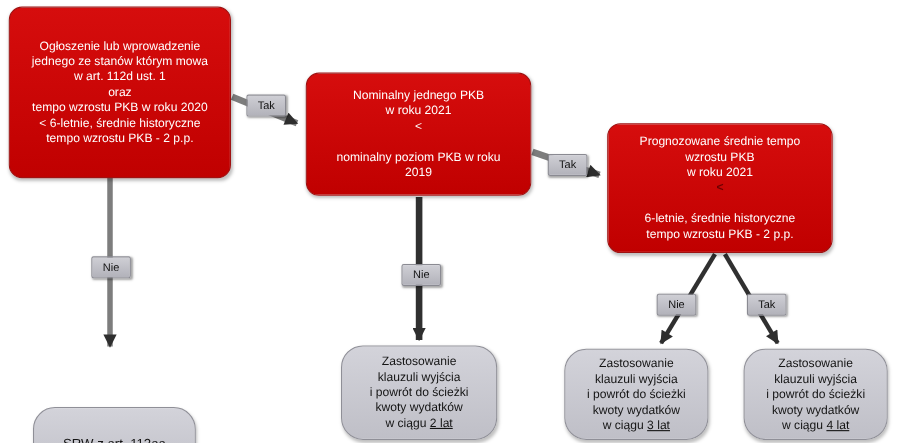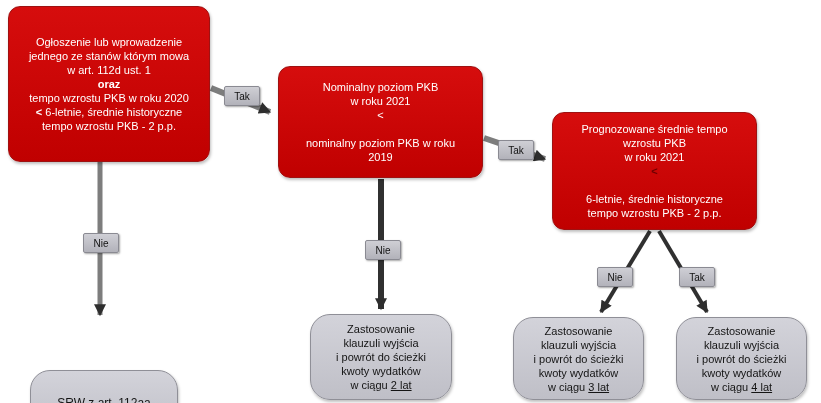--- a/index.html
+++ b/index.html
@@ -7,21 +7,21 @@
   #canvas{position:relative;width:821px;height:403px;background:#ffffff;overflow:hidden;}
   .node{position:absolute;box-sizing:border-box;display:flex;flex-direction:column;
         justify-content:center;text-align:center;}
   .node.red{background:linear-gradient(#d60d0d,#c00000);border:1px solid #9e1212;
         border-radius:12px;color:#ffffff;font-size:11px;line-height:14px;
         box-shadow:1px 2px 3px rgba(0,0,0,0.25);padding:6px 8px;}
   .node.gray{background:linear-gradient(#d3d3da,#bfbfc7);border:1px solid #8f8f97;
         border-radius:20px;color:#141414;font-size:11px;line-height:14px;
         box-shadow:1px 2px 3px rgba(0,0,0,0.25);padding:4px 6px;}
   .node.gray.big{font-size:12px;}
-  .bold{font-weight:bold;text-align:center;}
+  .bold{font-weight:normal;text-align:center;}
   .lt-dark{font-weight:bold;color:#6d0000;}
   .spacer{height:14px;}
   .chip{position:absolute;width:36px;height:20px;line-height:20px;text-align:center;
         font-size:10px;color:#111111;background:linear-gradient(#cfcfd5,#b2b2ba);
         border:1px solid #8a8a92;border-radius:2px;box-shadow:1px 1px 2px rgba(0,0,0,0.35);
         box-sizing:border-box;}
   .u{font-weight:normal;text-decoration:underline;}
   svg.arrows{position:absolute;left:0;top:0;}
 </style>
 </head>
@@ -47,21 +47,21 @@
     <div>Ogłoszenie lub wprowadzenie</div>
     <div>jednego ze stanów którym mowa</div>
     <div>w art. 112d ust. 1</div>
     <div class="bold">oraz</div>
     <div>tempo wzrostu PKB w roku 2020</div>
     <div><span class="bold">&lt;</span><span> 6-letnie, średnie historyczne</span></div>
     <div>tempo wzrostu PKB - 2 p.p.</div>
   </div>
 
   <div class="node red" style="left:278px;top:66px;width:205px;height:112px;">
-    <div>Nominalny poziom PKB</div>
+    <div>Nominalny jednego PKB</div>
     <div>w roku 2021</div>
     <div>&lt;</div>
     <div class="spacer"></div>
     <div>nominalny poziom PKB w roku</div>
     <div>2019</div>
   </div>
 
   <div class="node red" style="left:552px;top:112px;width:205px;height:118px;align-items:center;">
     <div>Prognozowane średnie tempo</div>
     <div>wzrostu PKB</div>

